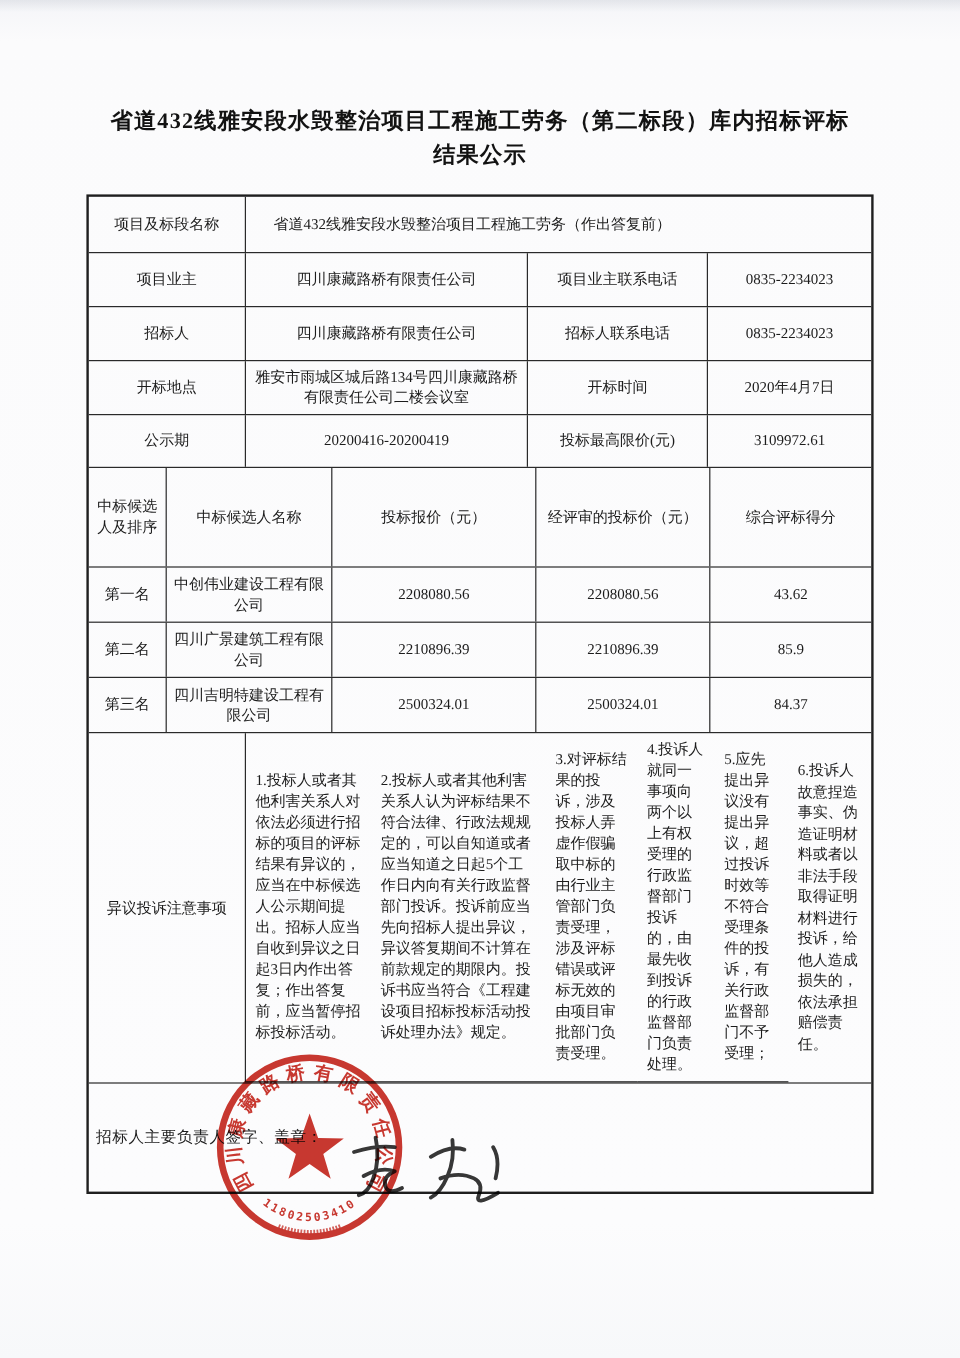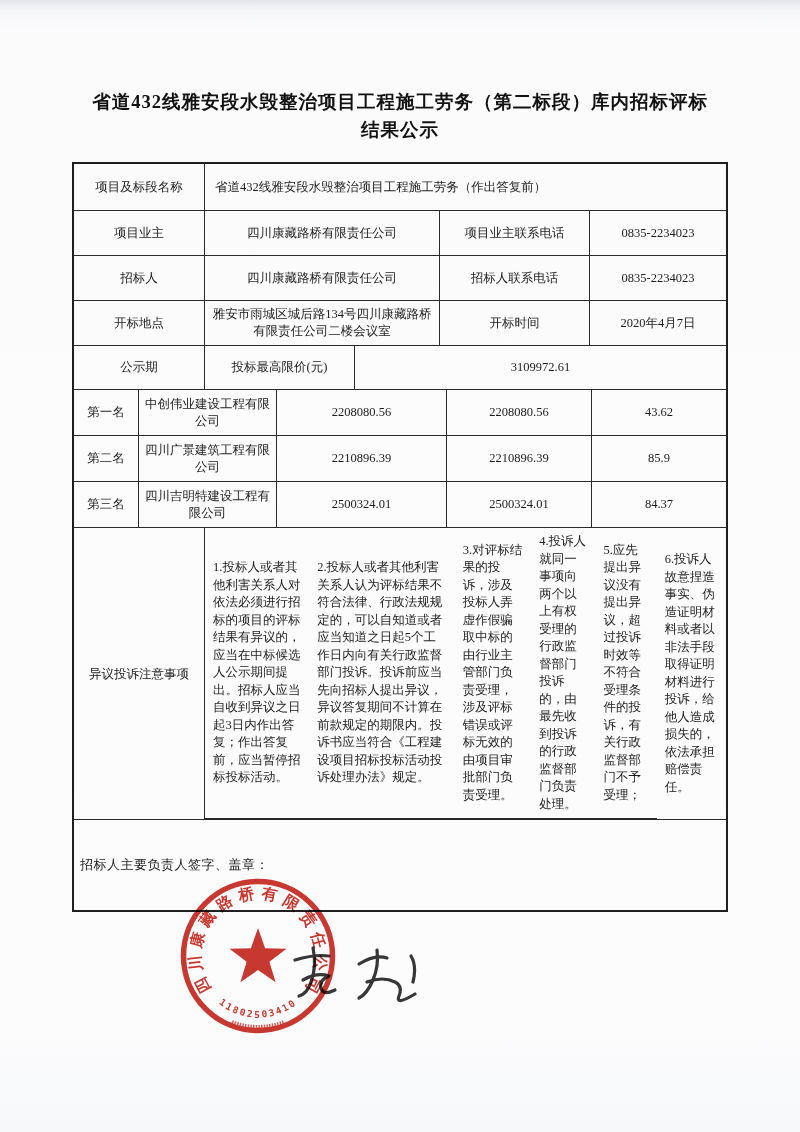--- a/index.html
+++ b/index.html
@@ -28,21 +28,21 @@
     display:flex;align-items:center;justify-content:center;
     text-align:center;padding:3px 5px;line-height:17px;
   }
   .cell:last-child{border-right:none;}
   
   .ca0{flex:0 0 131px;}
   .ca1{flex:0 0 235px;}
   .ca2{flex:0 0 150px;}
   .ca3{flex:1;}
   .span-val{flex:1;justify-content:flex-start;text-align:left;padding-left:10px;}
-  .rA1{min-height:46px;} .rA{min-height:44px;} .rA5{min-height:43px;}
+  .rA1{min-height:46px;gap:13px;} .rA{min-height:44px;} .rA5{min-height:43px;}
   
   .cb0{flex:0 0 65px;}
   .cb1{flex:0 0 138px;}
   .cb2{flex:0 0 170px;}
   .cb3{flex:0 0 145px;}
   .cb4{flex:1;}
   .rBh{min-height:82px;} .rB{min-height:45px;}
   
   .notes{display:flex;border-bottom:1px solid #2a2a2a;}
   .notes-label{
@@ -106,24 +106,32 @@
       <div class="cell ca3">0835-2234023</div>
     </div>
     <div class="row rA">
       <div class="cell ca0">开标地点</div>
       <div class="cell ca1">雅安市雨城区城后路134号四川康藏路桥有限责任公司二楼会议室</div>
       <div class="cell ca2">开标时间</div>
       <div class="cell ca3">2020年4月7日</div>
     </div>
     <div class="row rA5">
       <div class="cell ca0">公示期</div>
+      <div class="cell ca1">20200416-20200419</div>
       <div class="cell ca2">投标最高限价(元)</div>
       <div class="cell ca3">3109972.61</div>
     </div>
 
+    <div class="row rBh">
+      <div class="cell cb0">中标候选人及排序</div>
+      <div class="cell cb1">中标候选人名称</div>
+      <div class="cell cb2">投标报价（元）</div>
+      <div class="cell cb3">经评审的投标价（元）</div>
+      <div class="cell cb4">综合评标得分</div>
+    </div>
     <div class="row rB">
       <div class="cell cb0">第一名</div>
       <div class="cell cb1">中创伟业建设工程有限公司</div>
       <div class="cell cb2">2208080.56</div>
       <div class="cell cb3">2208080.56</div>
       <div class="cell cb4">43.62</div>
     </div>
     <div class="row rB">
       <div class="cell cb0">第二名</div>
       <div class="cell cb1">四川广景建筑工程有限公司</div>

